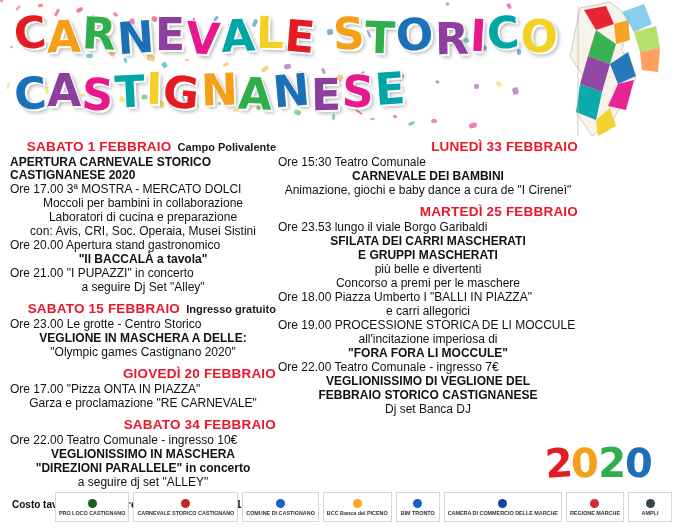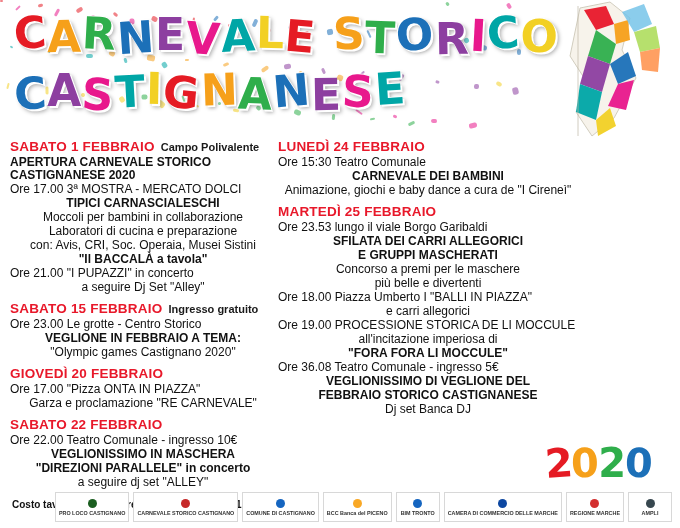--- a/index.html
+++ b/index.html
@@ -63,20 +63,21 @@
   }
   .col-left{left:10px;}
   .col-right{left:278px;width:300px;}
 
   .day{
     color:#e8182a;
     font-weight:bold;
     font-size:13.5px;
     margin:7px 0 2px 0;
     letter-spacing:.2px;
+    text-align:right;
   }
   .day .place{
     color:#1a1a1a;
     font-weight:bold;
     font-size:11px;
     letter-spacing:0;
   }
   .line{
     font-size:12px;
     color:#111111;
@@ -224,57 +225,57 @@
         <path d="M60 6 L60 136"></path>
       </g>
     </svg>
   </div>
 
   <div class="cols">
     <div class="col col-left" id="colLeft">
         <div class="day"><span>SABATO 1 FEBBRAIO</span><span class="place">&nbsp;&nbsp;Campo Polivalente</span></div>
         <div class="line b">APERTURA CARNEVALE STORICO CASTIGNANESE 2020</div>
         <div class="line">Ore 17.00 3ª MOSTRA - MERCATO DOLCI</div>
-        <div class="line b c">TIPICI CARNASCIALESCHI</div>
         <div class="line c">Moccoli per bambini in collaborazione</div>
         <div class="line c">Laboratori di cucina e preparazione</div>
         <div class="line c">con: Avis, CRI, Soc. Operaia, Musei Sistini</div>
+        <div class="line">Ore 20.00 Apertura stand gastronomico</div>
         <div class="line b c">"Il BACCALÀ a tavola"</div>
         <div class="line">Ore 21.00 "I PUPAZZI" in concerto</div>
         <div class="line c">a seguire Dj Set "Alley"</div>
         <div class="day"><span>SABATO 15 FEBBRAIO</span><span class="place">&nbsp;&nbsp;Ingresso gratuito</span></div>
         <div class="line">Ore 23.00 Le grotte - Centro Storico</div>
-        <div class="line b c">VEGLIONE IN FEBBRAIO A TEMA:</div>
+        <div class="line b c">VEGLIONE IN MASCHERA A DELLE:</div>
         <div class="line c">"Olympic games Castignano 2020"</div>
         <div class="day"><span>GIOVEDÌ 20 FEBBRAIO</span></div>
         <div class="line">Ore 17.00 "Pizza ONTA IN PIAZZA"</div>
         <div class="line c">Garza e proclamazione "RE CARNEVALE"</div>
-        <div class="day"><span>SABATO 22 FEBBRAIO</span></div>
+        <div class="day"><span>SABATO 34 FEBBRAIO</span></div>
         <div class="line">Ore 22.00 Teatro Comunale - ingresso 10€</div>
         <div class="line b c">VEGLIONISSIMO IN MASCHERA</div>
         <div class="line b c">"DIREZIONI PARALLELE" in concerto</div>
         <div class="line c">a seguire dj set "ALLEY"</div>
       </div>
     <div class="col col-right" id="colRight">
-        <div class="day"><span>LUNEDÌ 24 FEBBRAIO</span></div>
+        <div class="day"><span>LUNEDÌ 33 FEBBRAIO</span></div>
         <div class="line">Ore 15:30 Teatro Comunale</div>
         <div class="line b c">CARNEVALE DEI BAMBINI</div>
         <div class="line c">Animazione, giochi e baby dance a cura de "I Cireneì"</div>
         <div class="day"><span>MARTEDÌ 25 FEBBRAIO</span></div>
         <div class="line">Ore 23.53 lungo il viale Borgo Garibaldi</div>
-        <div class="line b c">SFILATA DEI CARRI ALLEGORICI</div>
+        <div class="line b c">SFILATA DEI CARRI MASCHERATI</div>
         <div class="line b c">E GRUPPI MASCHERATI</div>
+        <div class="line c">più belle e divertenti</div>
         <div class="line c">Concorso a premi per le maschere</div>
-        <div class="line c">più belle e divertenti</div>
         <div class="line">Ore 18.00 Piazza Umberto I "BALLI IN PIAZZA"</div>
         <div class="line c">e carri allegorici</div>
         <div class="line">Ore 19.00 PROCESSIONE STORICA DE LI MOCCULE</div>
         <div class="line c">all'incitazione imperiosa di</div>
         <div class="line b c">"FORA FORA LI MOCCULE"</div>
-        <div class="line">Ore 36.08 Teatro Comunale - ingresso 5€</div>
+        <div class="line">Ore 22.00 Teatro Comunale - ingresso 7€</div>
         <div class="line b c">VEGLIONISSIMO DI VEGLIONE DEL</div>
         <div class="line b c">FEBBRAIO STORICO CASTIGNANESE</div>
         <div class="line c">Dj set Banca DJ</div>
       </div>
   </div>
 
   <div class="year" id="yearEl"><span style="color: rgb(229, 27, 36); transform: rotate(-4deg);">2</span><span style="color: rgb(246, 160, 26); transform: rotate(-2deg);">0</span><span style="color: rgb(47, 174, 75); transform: rotate(0deg);">2</span><span style="color: rgb(28, 112, 184); transform: rotate(2deg);">0</span></div>
 
   <div class="footer-note">Costo tavoli 10€ info e prenotazioni  339.8370941</div>
   <div class="logos" id="logos">

